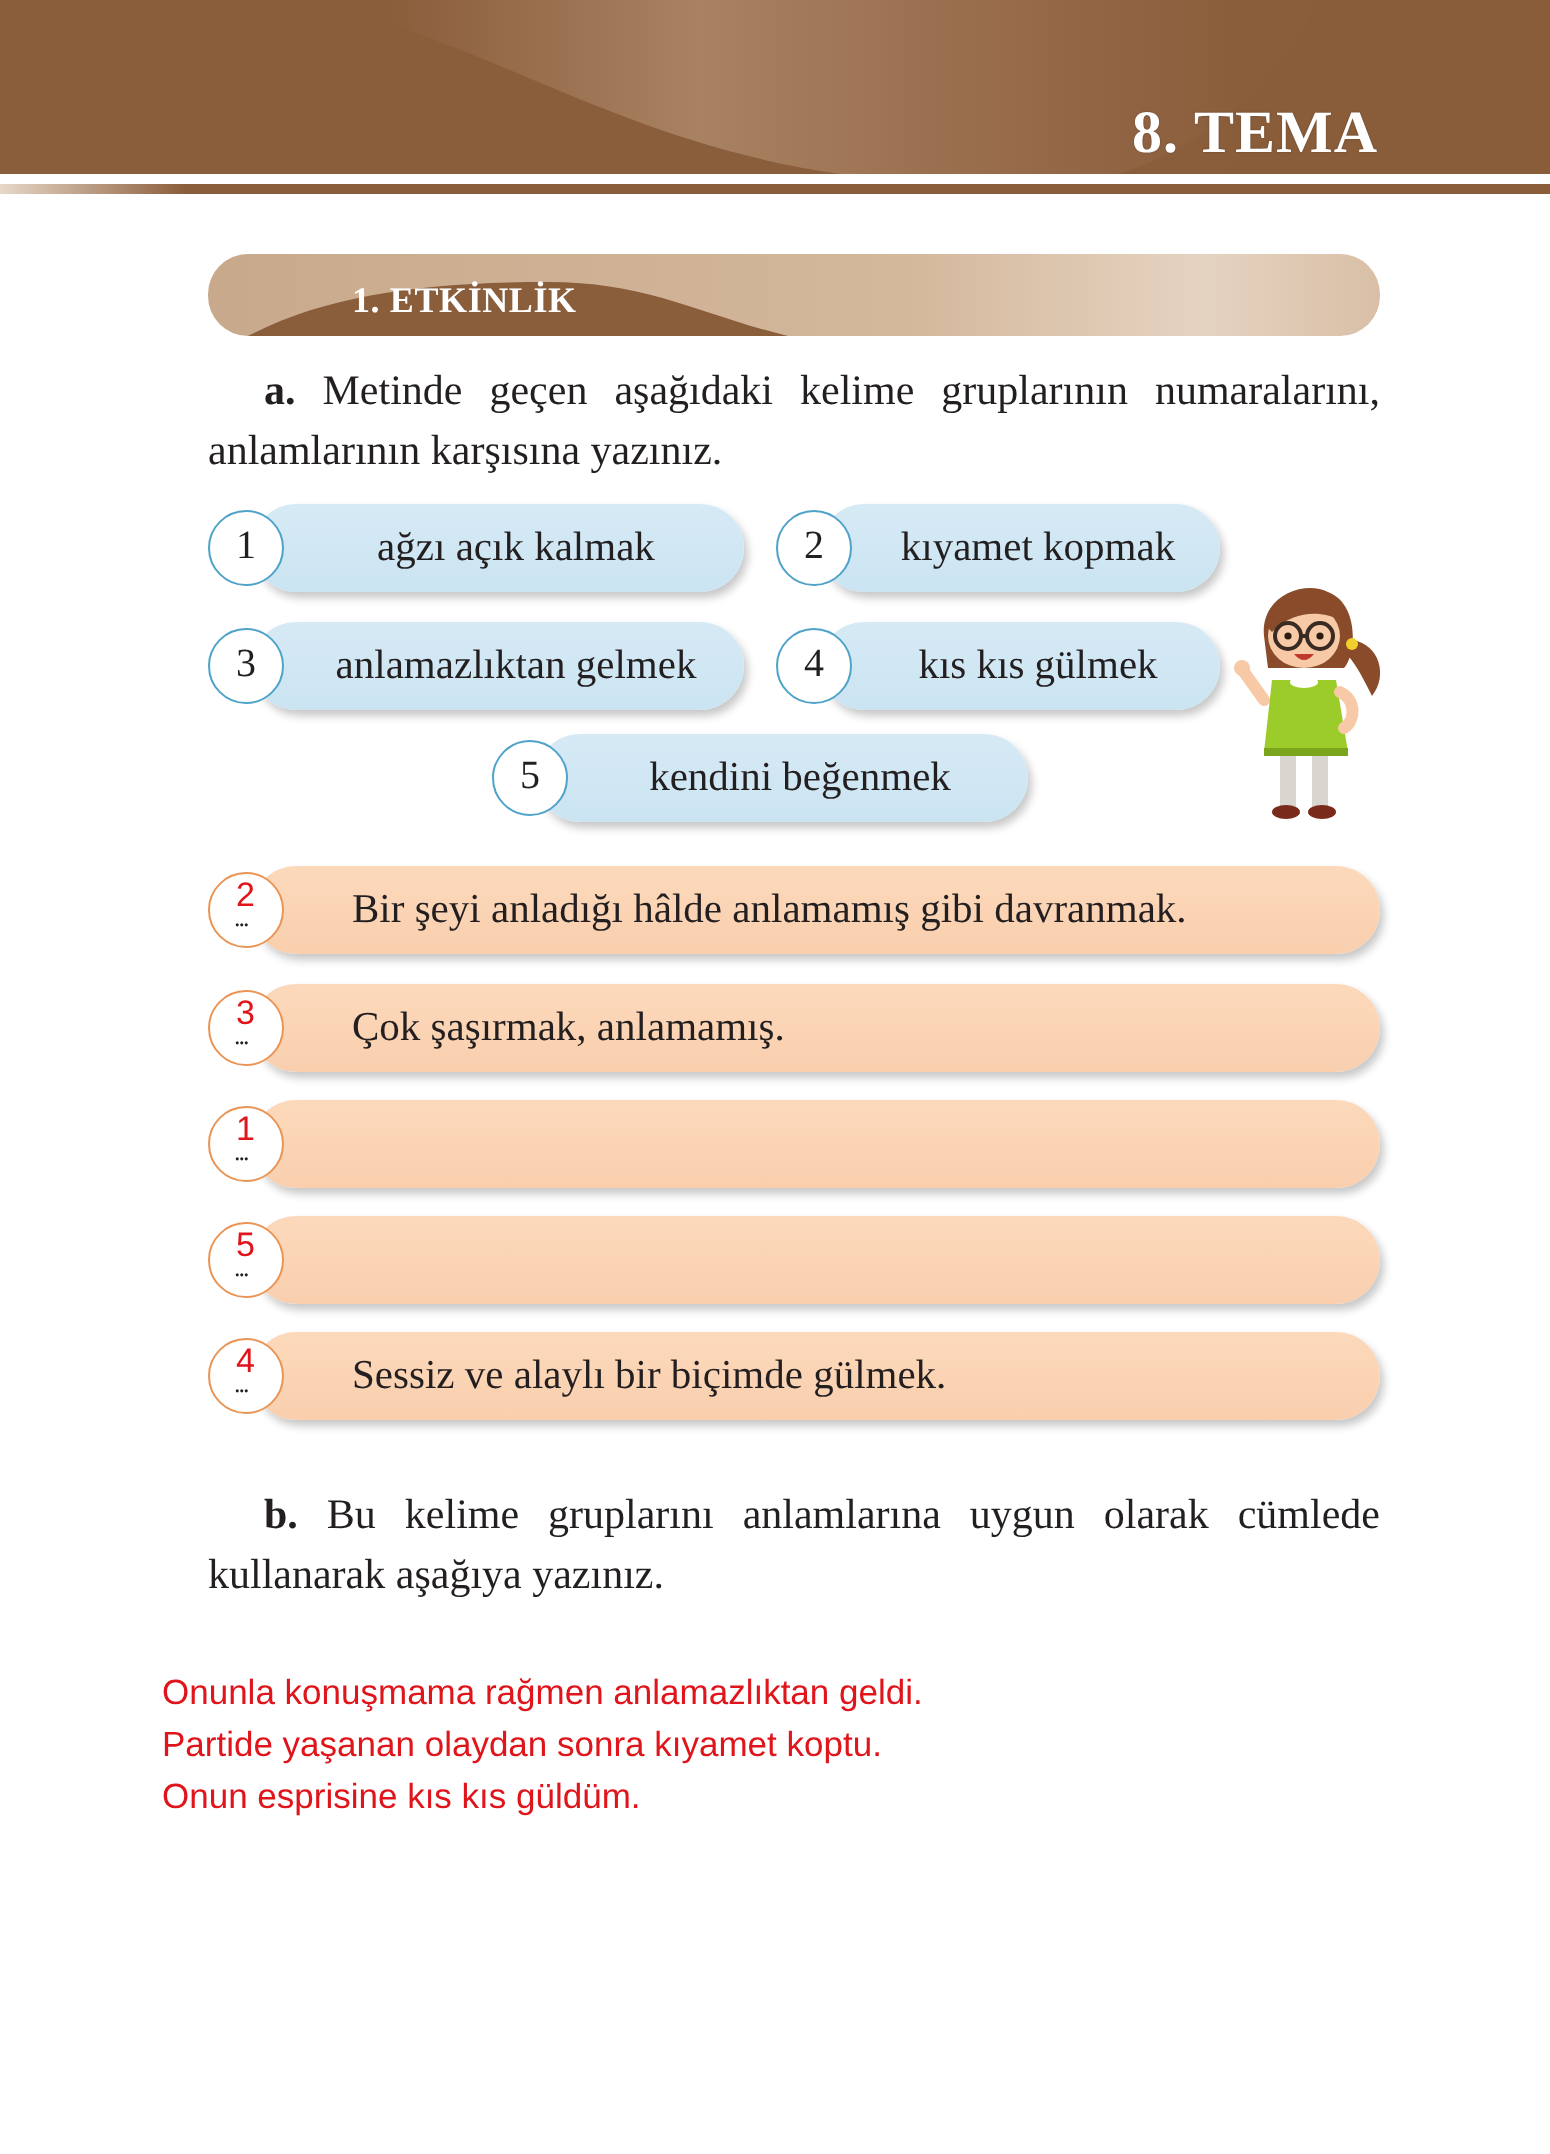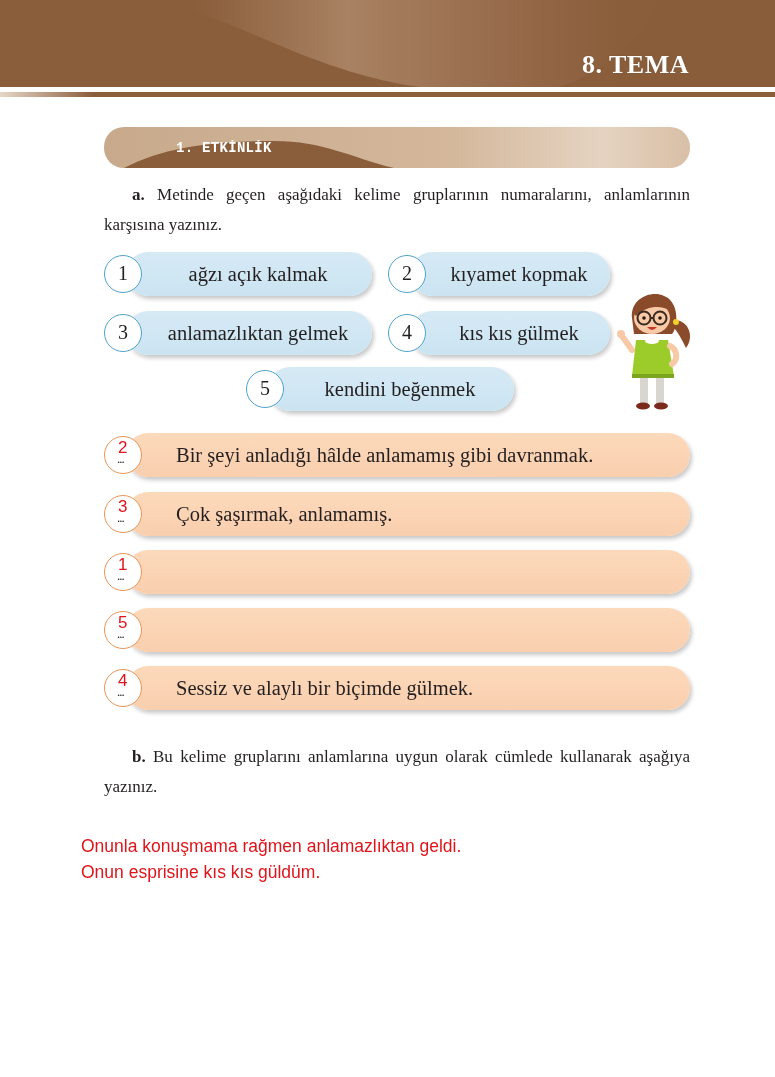--- a/index.html
+++ b/index.html
@@ -10,42 +10,42 @@
   .header {
     position: absolute; left: 0; top: 0; width: 775px; height: 87px;
     background: linear-gradient(90deg, #8a5d3b 0%, #8a5d3b 25%, #a88262 45%, #9b7050 60%, #8a5d3b 80%, #8a5d3b 100%);
     overflow: hidden;
   }
   .header .wave {
     position: absolute; left: 0; top: 0; width: 775px; height: 87px;
   }
   .header-title {
     position: absolute; right: 86px; top: 50px;
-    color: #ffffff; font-weight: bold; font-size: 26px; letter-spacing: 0.5px;
+    color: #ffffff; font-weight: bold; font-size: 30px; letter-spacing: 0.5px;
     text-shadow: 0 0 1px rgba(0,0,0,0.3);
   }
   .header-line1 { position: absolute; left: 0; top: 89px; width: 775px; height: 3px; background: #ffffff; }
   .header-line2 { position: absolute; left: 0; top: 92px; width: 775px; height: 5px;
     background: linear-gradient(90deg, #e7d7c8 0%, #8a5d3b 12%, #8a5d3b 100%); }
 
   
   .activity-bar {
     position: absolute; left: 104px; top: 127px; width: 586px; height: 41px;
     background: linear-gradient(90deg, #c8a98c 0%, #d4b89c 60%, #e5d3c1 85%, #d9bfa6 100%);
     border-radius: 20px; overflow: hidden;
   }
   .activity-bar svg { position: absolute; left: 0; top: 0; }
   .activity-title {
     position: absolute; left: 72px; top: 13px; color: #ffffff;
-    font-weight: bold; font-size: 14px; letter-spacing: 0.3px; font-family: Liberation Mono, monospace;
+    font-weight: bold; font-size: 18px; letter-spacing: 0.3px;
   }
 
   .instruction {
     position: absolute; left: 104px; width: 586px;
-    font-size: 17px; line-height: 30px; text-align: justify;
+    font-size: 21px; line-height: 30px; text-align: justify;
   }
   .instruction b { font-weight: bold; }
   .instr-a { top: 180px; text-indent: 28px; }
   .instr-b { top: 742px; text-indent: 28px; }
 
   
   .word {
     position: absolute; height: 44px;
   }
   .word .pill {
@@ -216,14 +216,15 @@
     <span class="dots">...</span>
     <span class="answer">4</span>
   </div>
   <div class="text">Sessiz ve alaylı bir biçimde gülmek.</div>
 </div>
 
 <div class="instruction instr-b"><b>b.</b><span> Bu kelime gruplarını anlamlarına uygun olarak cümlede kullanarak aşağıya yazınız.</span></div>
 
 <div class="answers">
   <div>Onunla konuşmama rağmen anlamazlıktan geldi.</div>
+  <div>Partide yaşanan olaydan sonra kıyamet koptu.</div>
   <div>Onun esprisine kıs kıs güldüm.</div>
 </div>
 
 </body></html>

